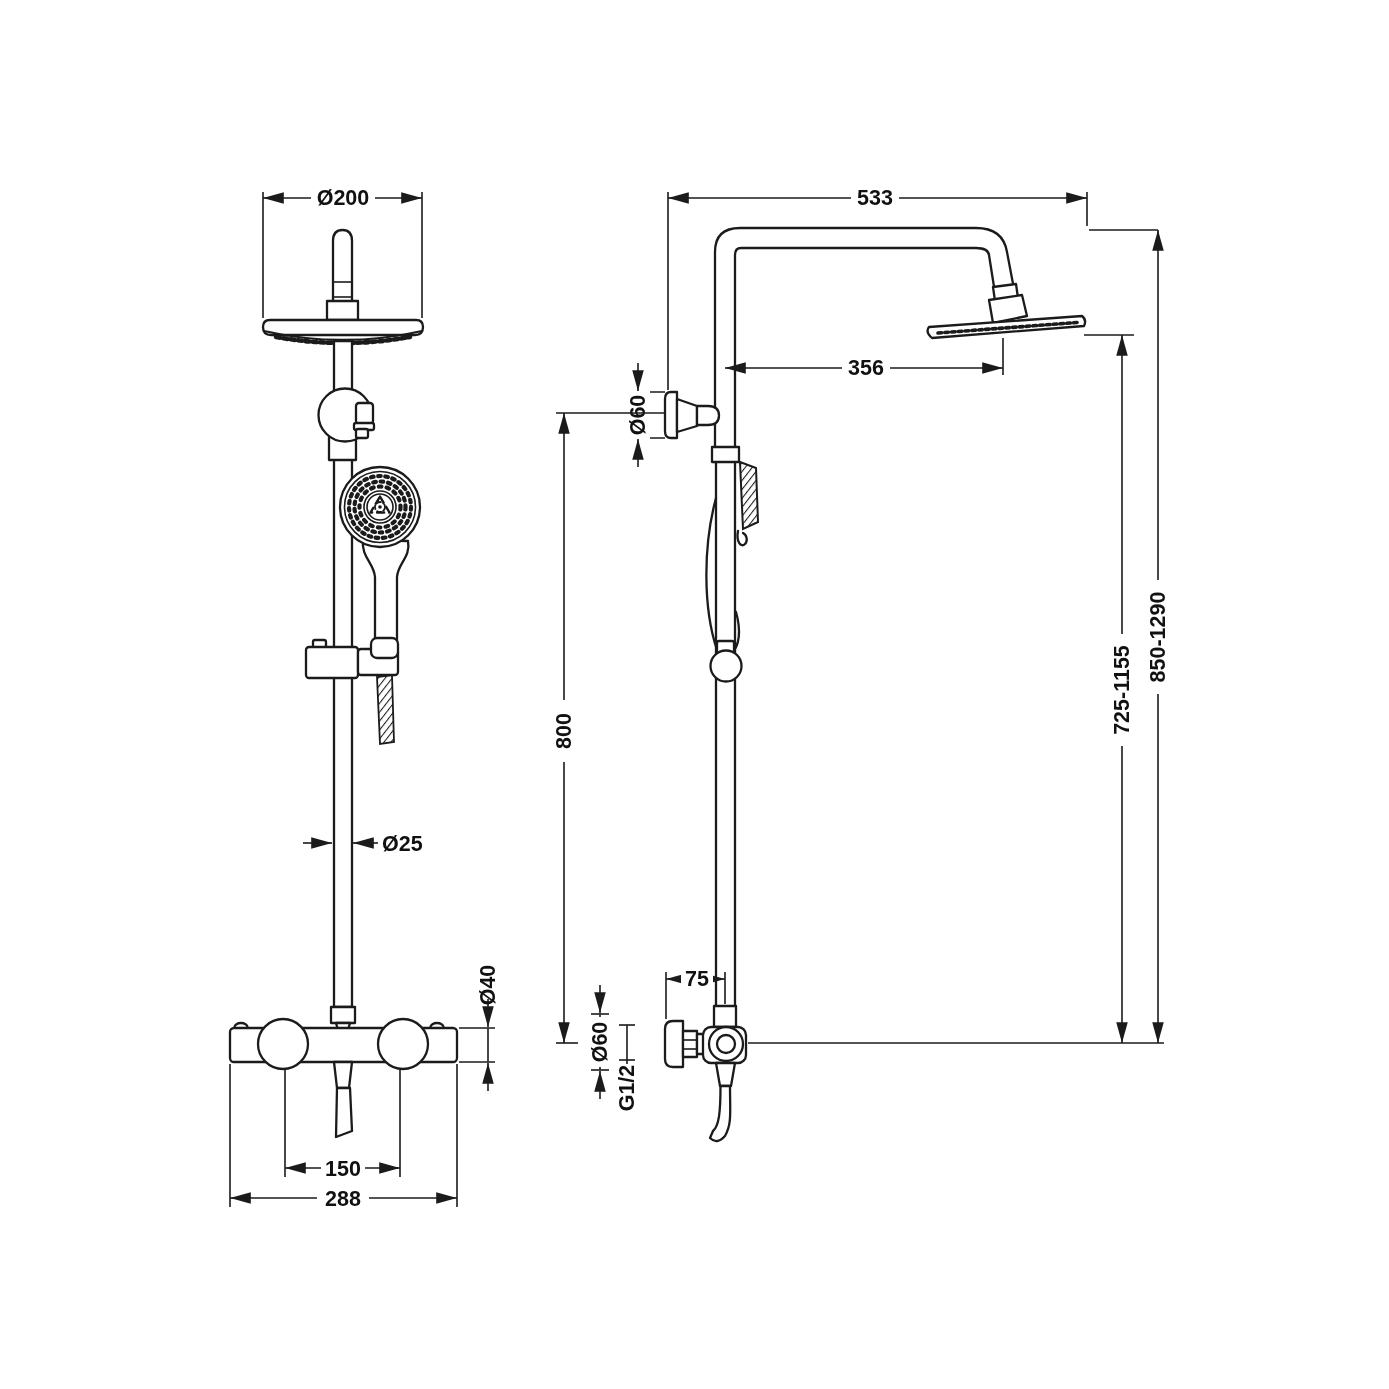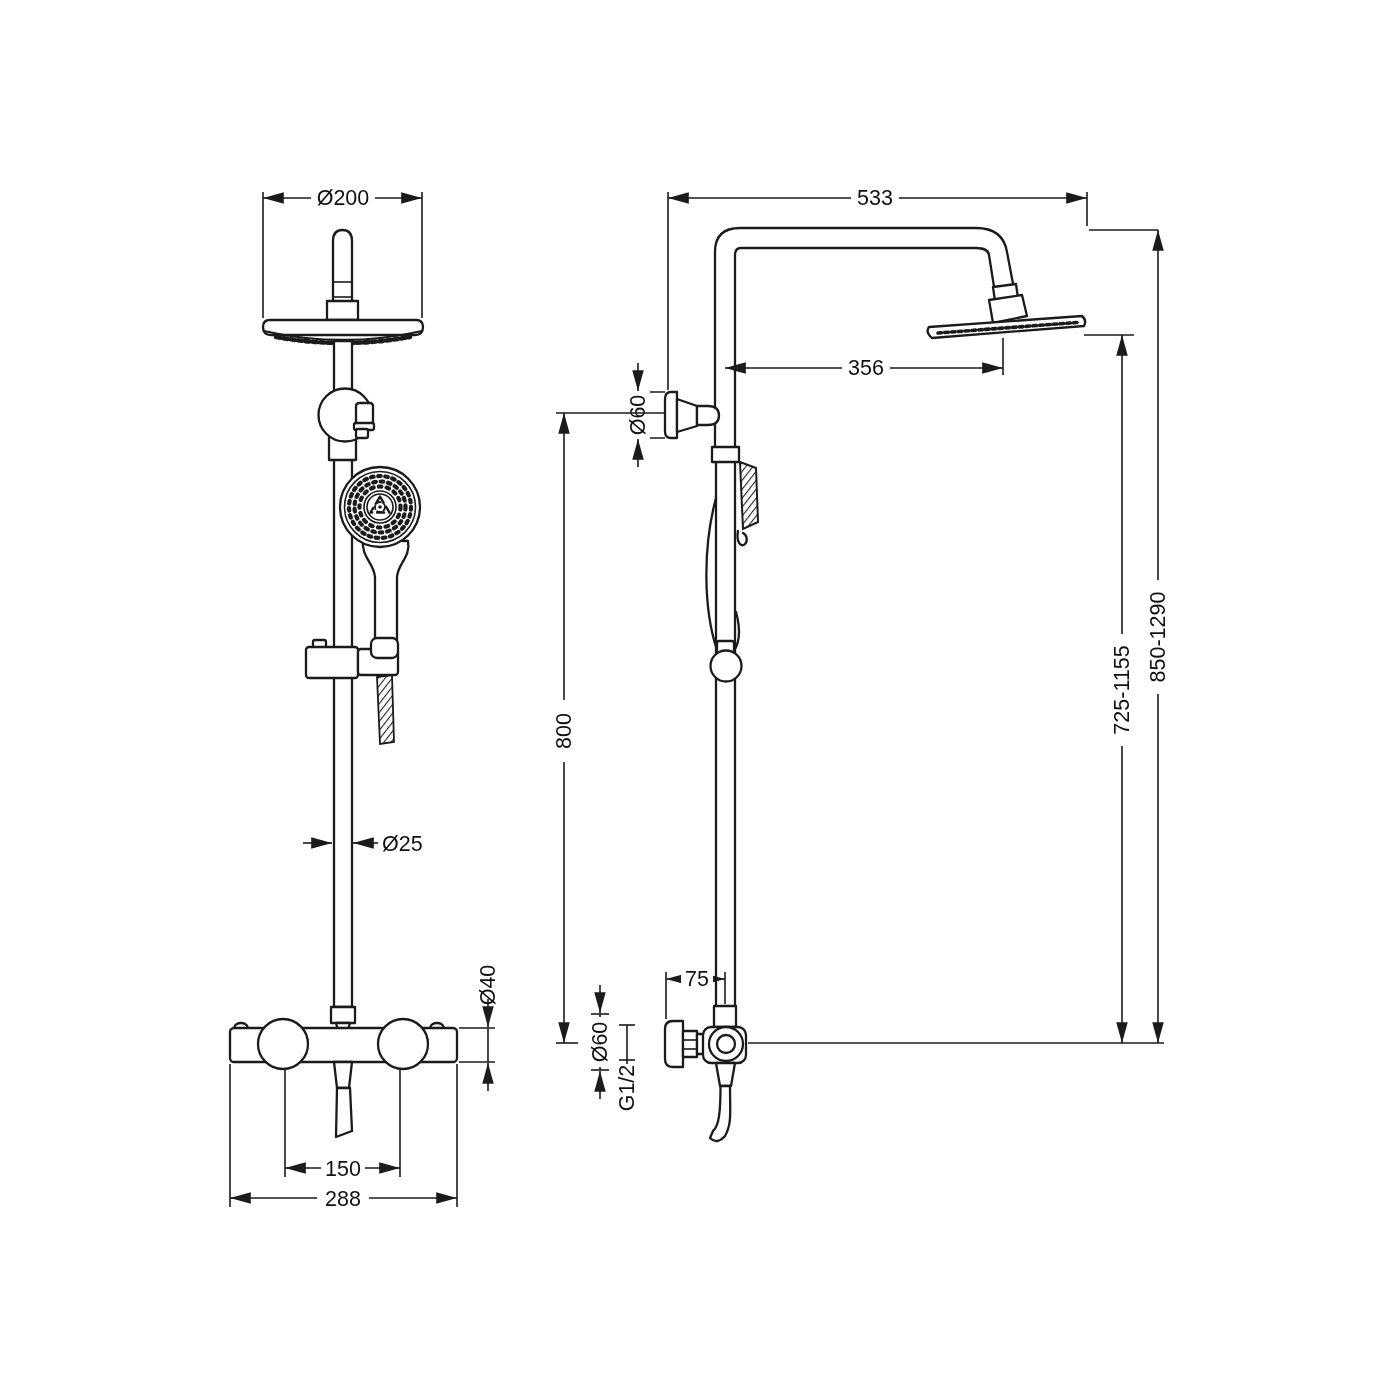--- a/index.html
+++ b/index.html
@@ -1,16 +1,16 @@
 <!DOCTYPE html>
 <html><head>
 <meta charset="utf-8">
 <style>
   html,body{margin:0;padding:0;background:#fff;}
-  .stage{width:1376px;height:1389px;background:#f0abfc;position:relative;}
+  .stage{width:1376px;height:1389px;background:#f0abfc;position:relative;font-weight:bold;}
   svg{display:block}
   .o   { fill:#fff; stroke:#1b1b1b; stroke-width:2.3; stroke-linejoin:round; }
   .ln  { fill:none; stroke:#1b1b1b; stroke-width:2.3; stroke-linejoin:round; stroke-linecap:round; }
   .thin{ fill:none; stroke:#1b1b1b; stroke-width:1.6; }
   .d   { fill:none; stroke:#1b1b1b; stroke-width:1.6; }
   .bg  { fill:#ffffff; }
   .txt { font-family:"Liberation Sans", sans-serif; font-size:21.5px; fill:#111; }
   .mid { text-anchor:middle; }
   .dash{ fill:none; stroke:#1b1b1b; stroke-linecap:round; }
 </style>

